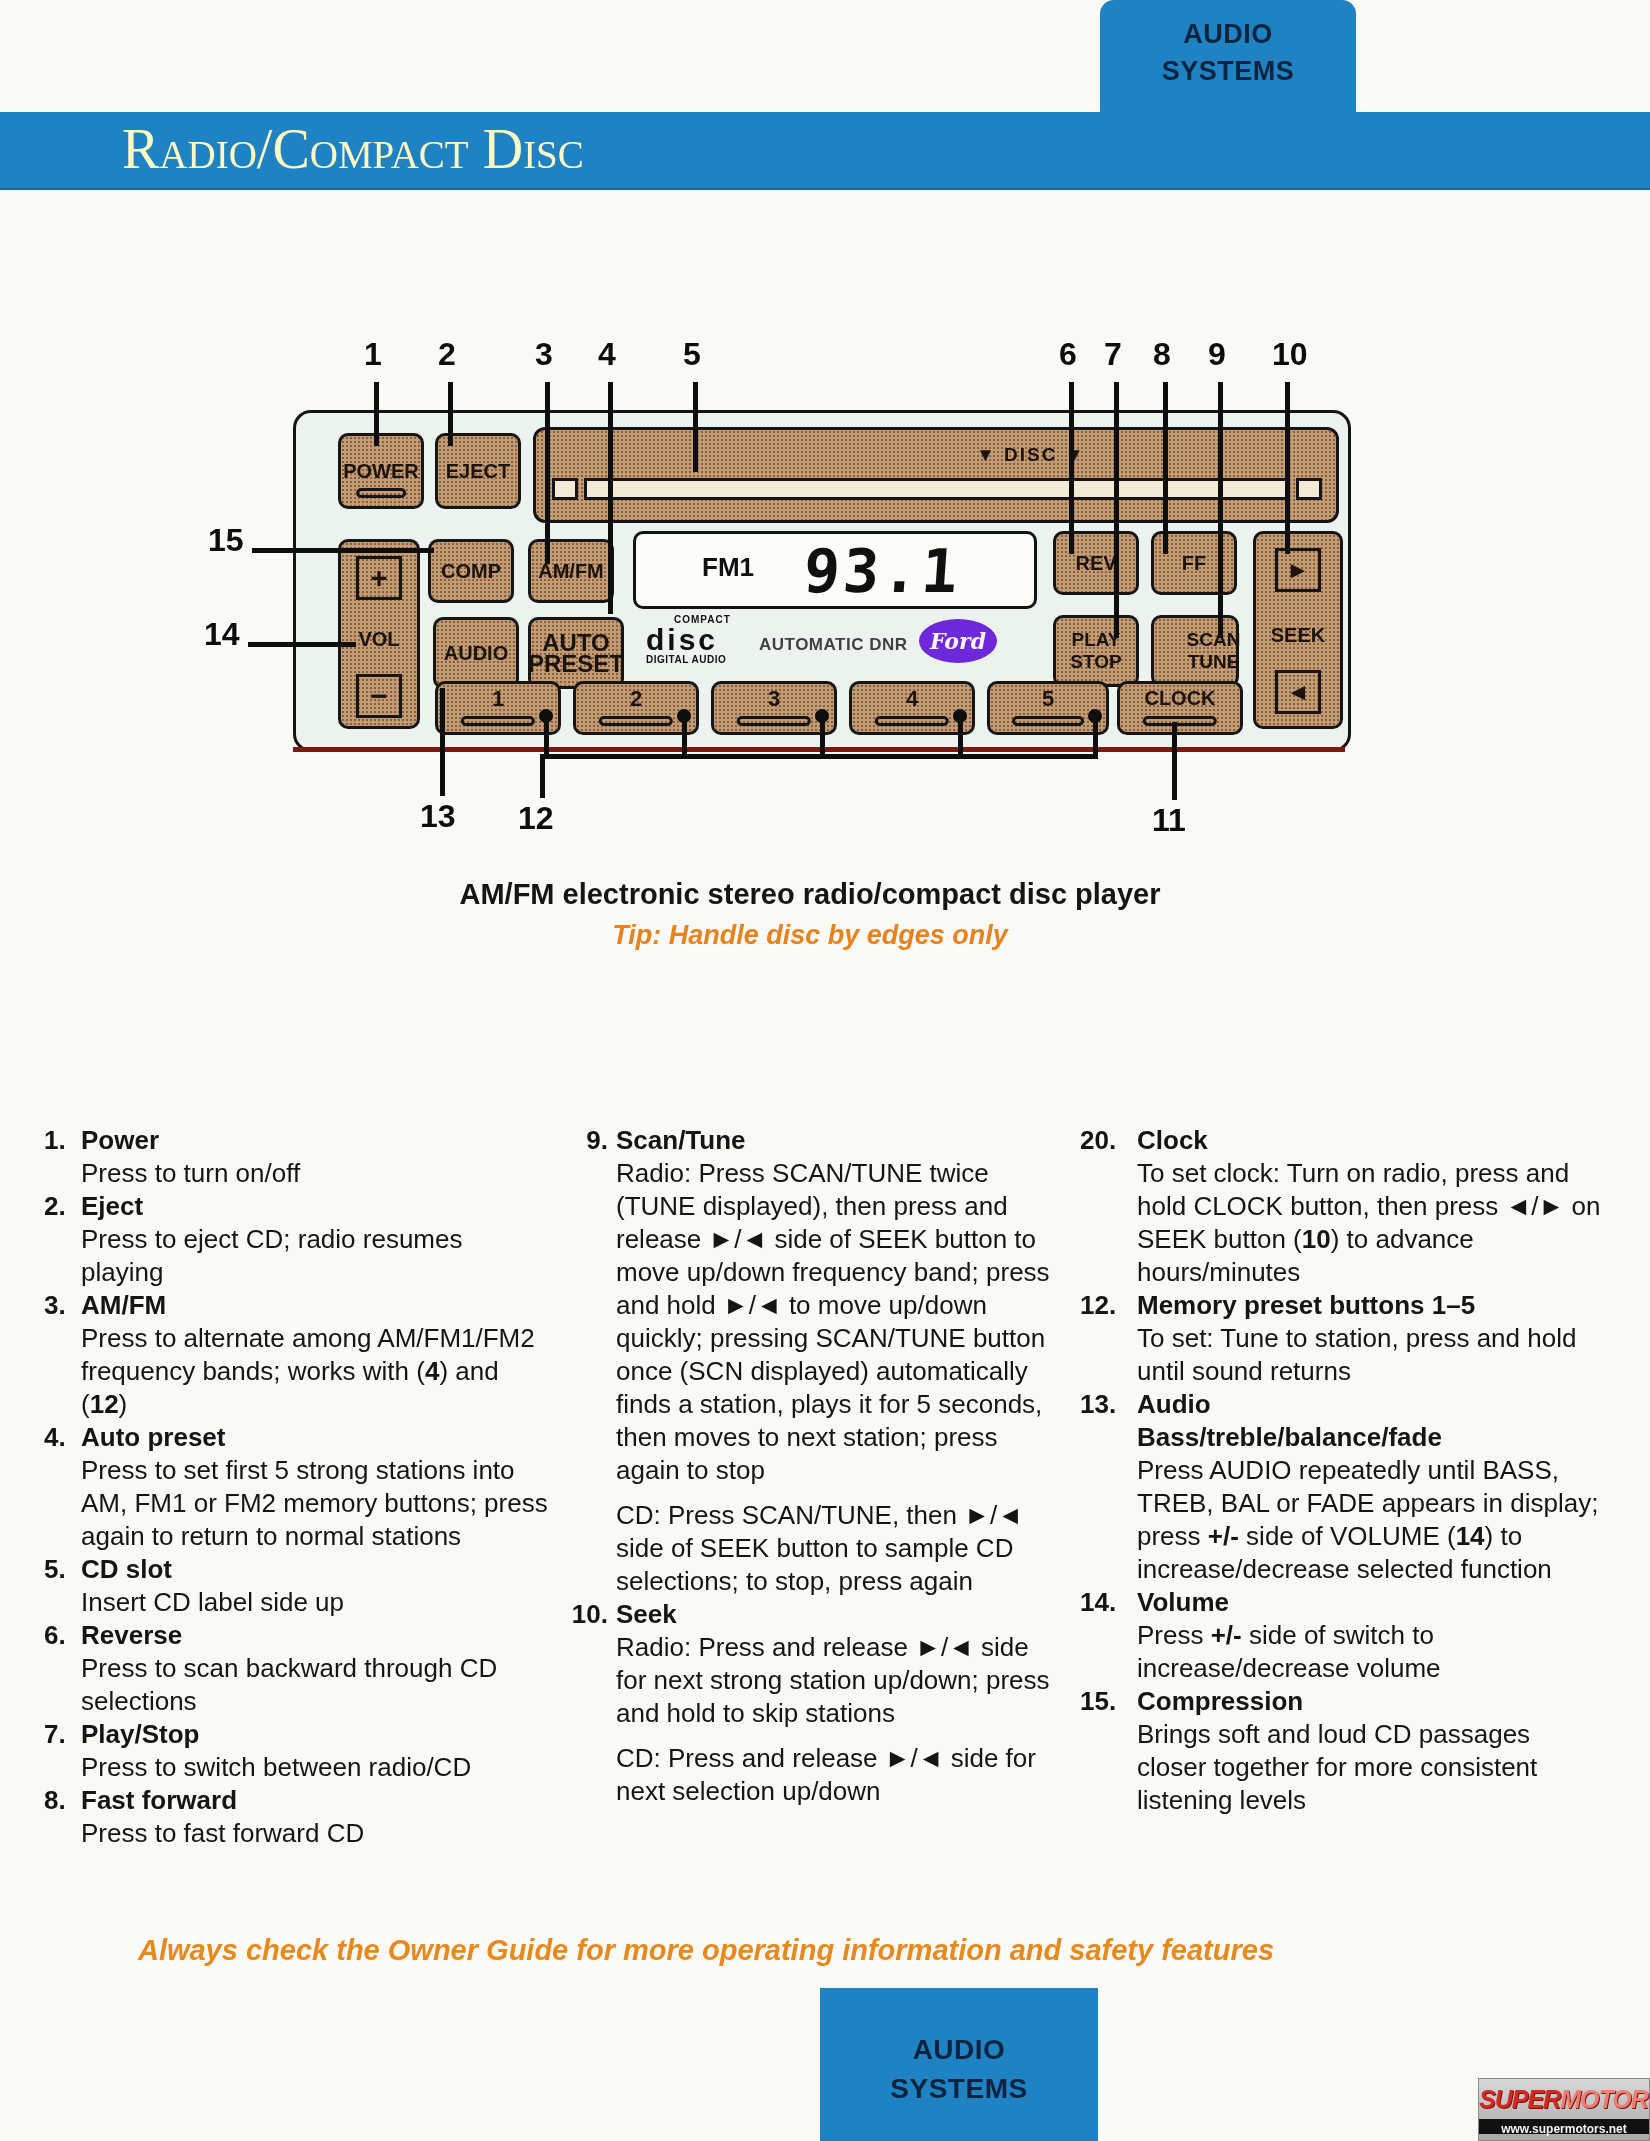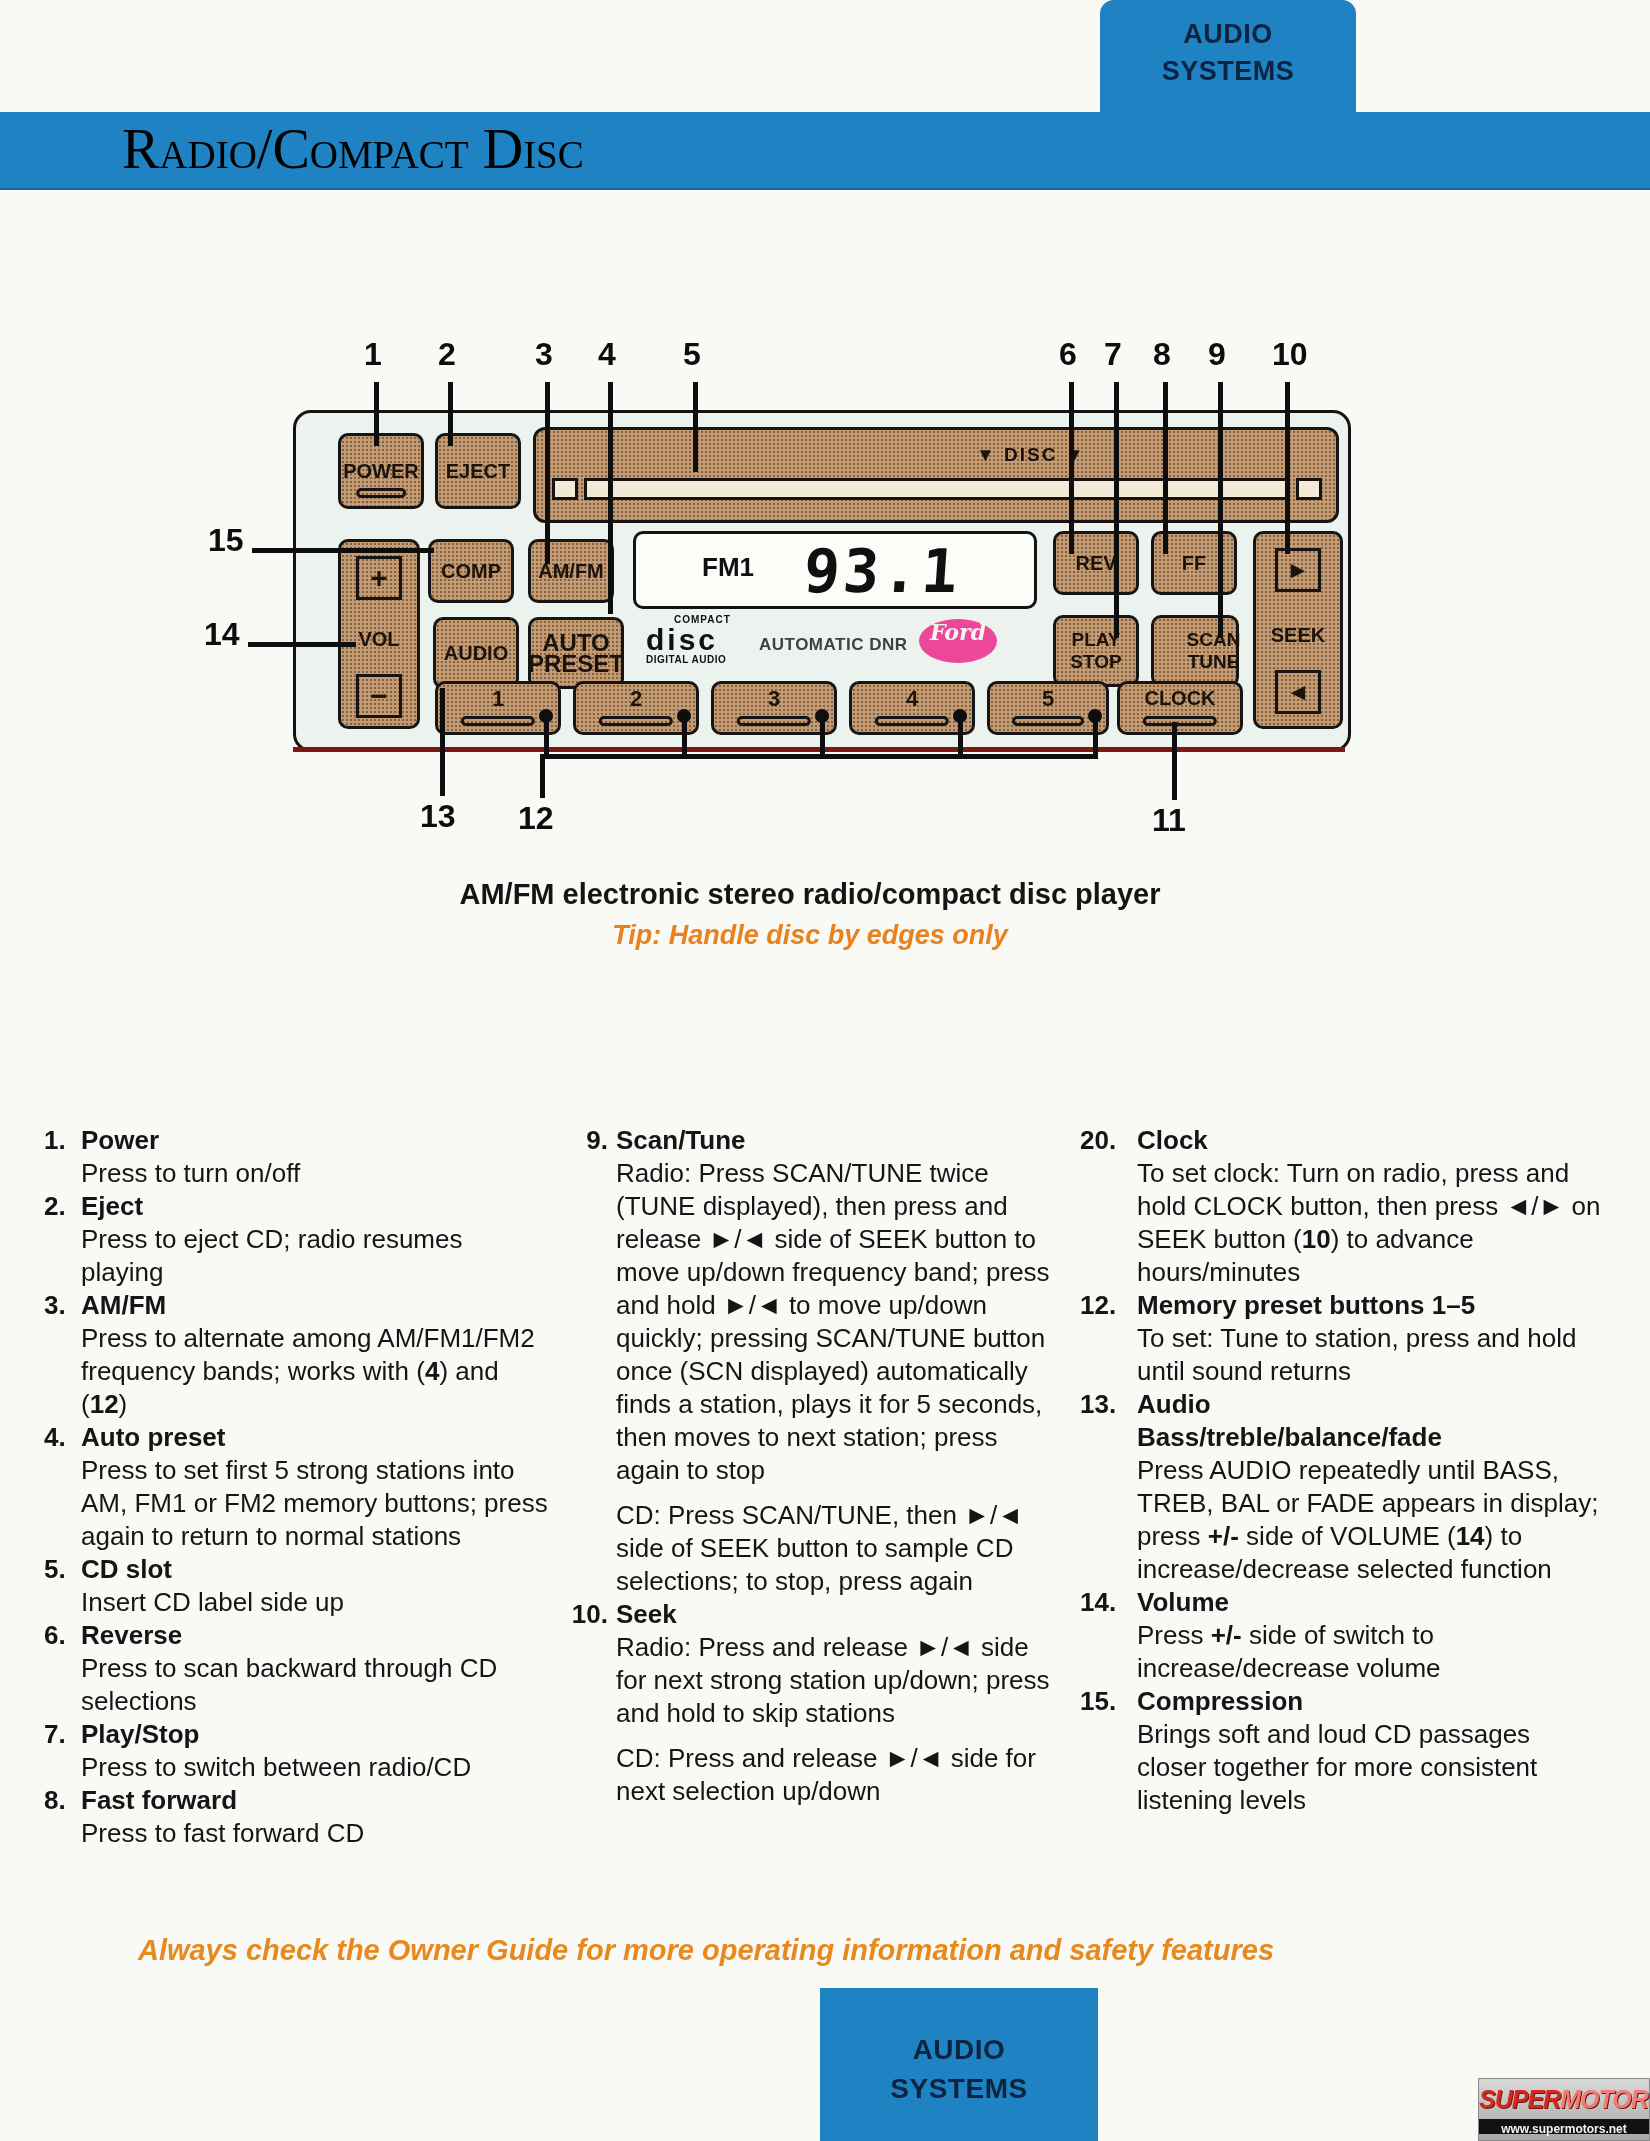--- a/index.html
+++ b/index.html
@@ -5,41 +5,41 @@
   html,body{margin:0;padding:0;background:#ffffff;}
   .page{position:relative;width:1650px;height:2141px;background:#f9f9f6;overflow:hidden;
         font-family:"Liberation Sans",sans-serif;color:#151515;}
   
   .top-tab{position:absolute;left:1100px;top:0;width:256px;height:114px;background:#1f83c3;
            border-radius:14px 14px 0 0;text-align:center;padding-top:16px;box-sizing:border-box;z-index:3;}
   .top-tab div{font-weight:bold;font-size:27px;line-height:37px;color:#0d2440;letter-spacing:.5px;}
   .title-band{position:absolute;left:0;top:112px;width:1650px;height:76px;background:#1f83c3;
               border-bottom:2px solid #17699f;z-index:2;}
   .title-band h1{margin:0;padding-left:122px;font-family:"Liberation Serif",serif;
-                 font-variant:small-caps;font-weight:500;font-size:56px;line-height:74px;color:#000000;}
+                 font-variant:small-caps;font-weight:500;font-size:56px;line-height:74px;color:#fef9c3;}
   
   .radio{position:absolute;left:293px;top:410px;width:1052px;height:336px;background:#ecf3ee;
          border:3px solid #141414;border-radius:18px;z-index:1;}
   .btn{position:absolute;background:#c49b72;
        background-image:radial-gradient(#826140 1px,rgba(0,0,0,0) 1.35px);background-size:4px 4px;
        border:3px solid #151515;border-radius:10px;color:#1b130c;font-weight:bold;
        display:flex;align-items:center;justify-content:center;text-align:center;
        white-space:pre-line;z-index:2;box-sizing:border-box;}
   .insq{position:absolute;left:50%;transform:translateX(-50%);width:46px;height:44px;
         border:3px solid #151515;display:flex;align-items:center;justify-content:center;
         font-weight:bold;box-sizing:border-box;}
   .pill{position:absolute;left:50%;transform:translateX(-50%);width:62%;height:10px;
         border:3px solid #151515;border-radius:9px;box-sizing:border-box;}
   .disp{position:absolute;left:337px;top:118px;width:404px;height:78px;background:#fcfcf9;
         border:3px solid #141414;border-radius:10px;z-index:2;box-sizing:border-box;}
   .freq{position:absolute;left:168px;top:2px;font-family:"DejaVu Sans Mono",monospace;
         font-weight:700;font-size:60px;letter-spacing:3px;transform:skewX(-4deg);color:#101010;}
   .band-txt{position:absolute;left:66px;top:18px;font-weight:bold;font-size:26px;color:#101010;text-align:center;}
-  .ford{position:absolute;left:623px;top:206px;width:78px;height:44px;background:#ec4899;
-        border-radius:50%;display:flex;align-items:flex-start;justify-content:center;z-index:2;}
+  .ford{position:absolute;left:623px;top:206px;width:78px;height:44px;background:#6d28d9;
+        border-radius:50%;display:flex;align-items:center;justify-content:center;z-index:2;}
   .ford span{color:#f4f4ee;font-family:"DejaVu Serif",serif;font-style:italic;font-weight:bold;font-size:22px;}
   .cdlogo{position:absolute;left:350px;top:202px;z-index:2;line-height:1;color:#101010;}
   .cdl-compact{font-size:10px;font-weight:bold;letter-spacing:1px;margin-left:28px;}
   .cdl-disc{font-size:30px;font-weight:900;letter-spacing:3px;}
   .cdl-da{font-size:10px;font-weight:bold;letter-spacing:.5px;}
   .dnr{position:absolute;left:463px;top:222px;font-weight:bold;font-size:17px;letter-spacing:.5px;z-index:2;color:#404040;}
   
   .cl{position:absolute;background:#0e0e0e;z-index:6;}
   .cl-red{position:absolute;background:#7a1a10;z-index:5;}
   .dot{position:absolute;width:14px;height:14px;border-radius:50%;background:#0e0e0e;z-index:6;}

